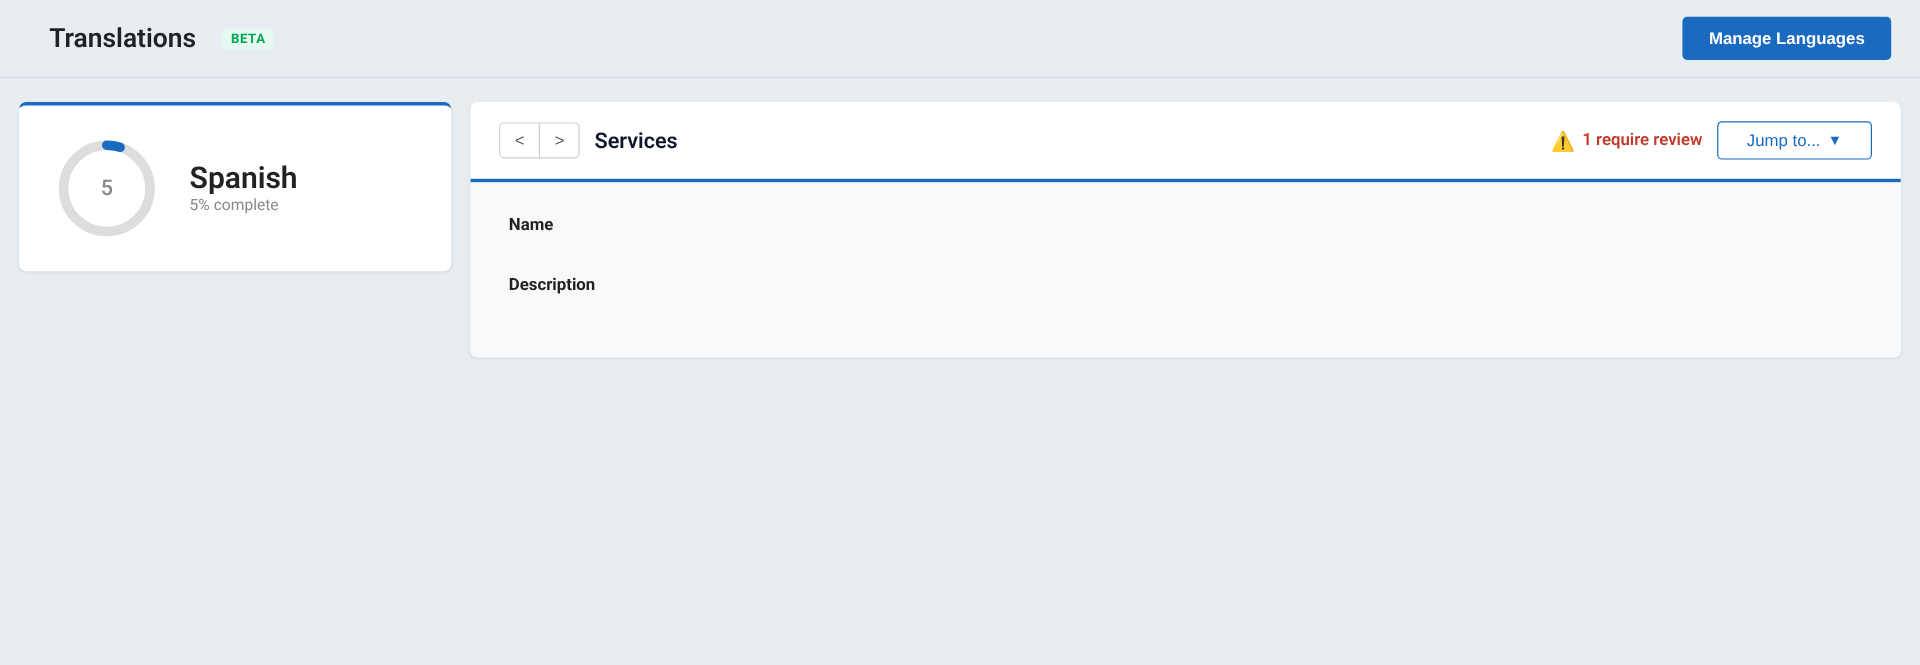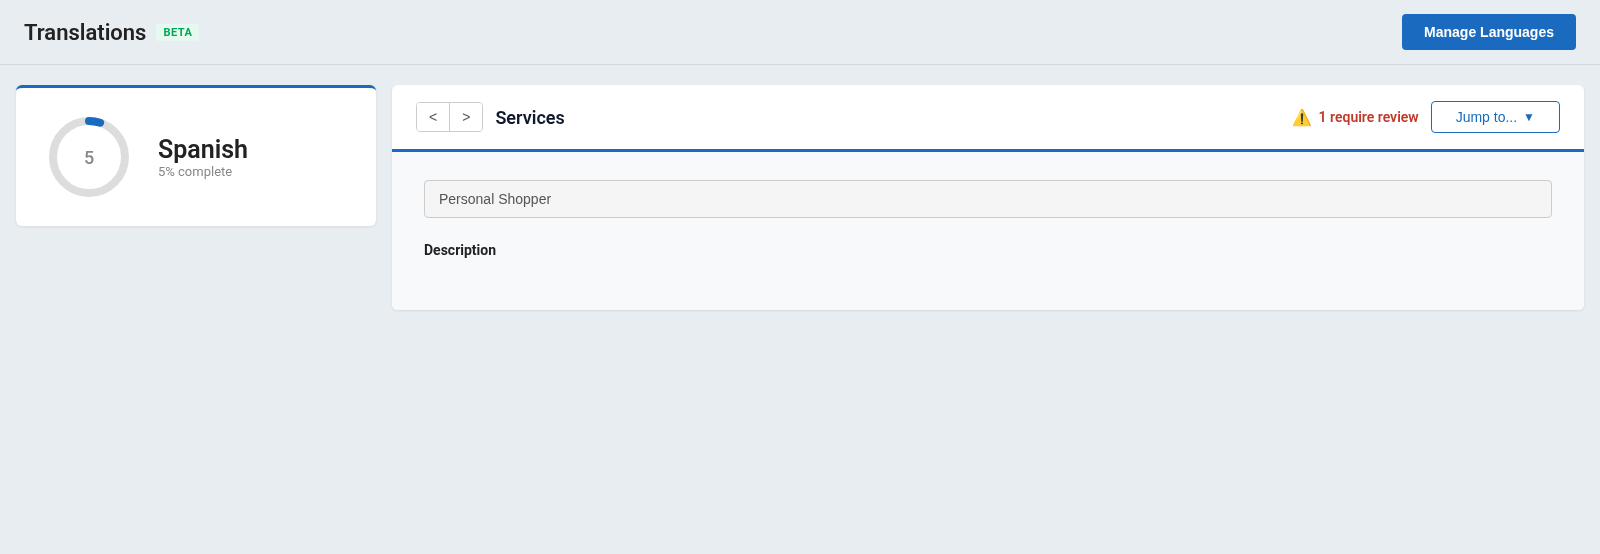--- a/index.html
+++ b/index.html
@@ -16,21 +16,22 @@
       background: #e8edf2;
       padding: 14px 24px;
       display: flex;
       align-items: center;
       justify-content: space-between;
       border-bottom: 1px solid #d0d8e0;
     }
     .header-title-group {
       display: flex;
       align-items: center;
-      gap: 10px;
+      gap: 22px;
+      margin-left: 17px;
     }
     .header-title {
       font-size: 22px;
       font-weight: 600;
       color: #222;
     }
     .beta-badge {
       background: #e6f9f0;
       color: #00a854;
       font-size: 11px;
@@ -277,22 +278,22 @@
 
       <button class="jump-to-btn">
         <span>Jump to...</span>
         <span class="chevron-down">▼</span>
       </button>
     </div>
 
     <div class="form-area">
 
       <div class="field-group">
+        <label class="field-label">Name</label>
         <div class="field-row">
-          <input class="field-input" type="text" readonly="" value="Personal Shopper" style="">
         </div>
       </div>
 
       <div class="field-group">
         <label class="field-label">Description</label>
       </div>
 
     </div>
   </div>
 

